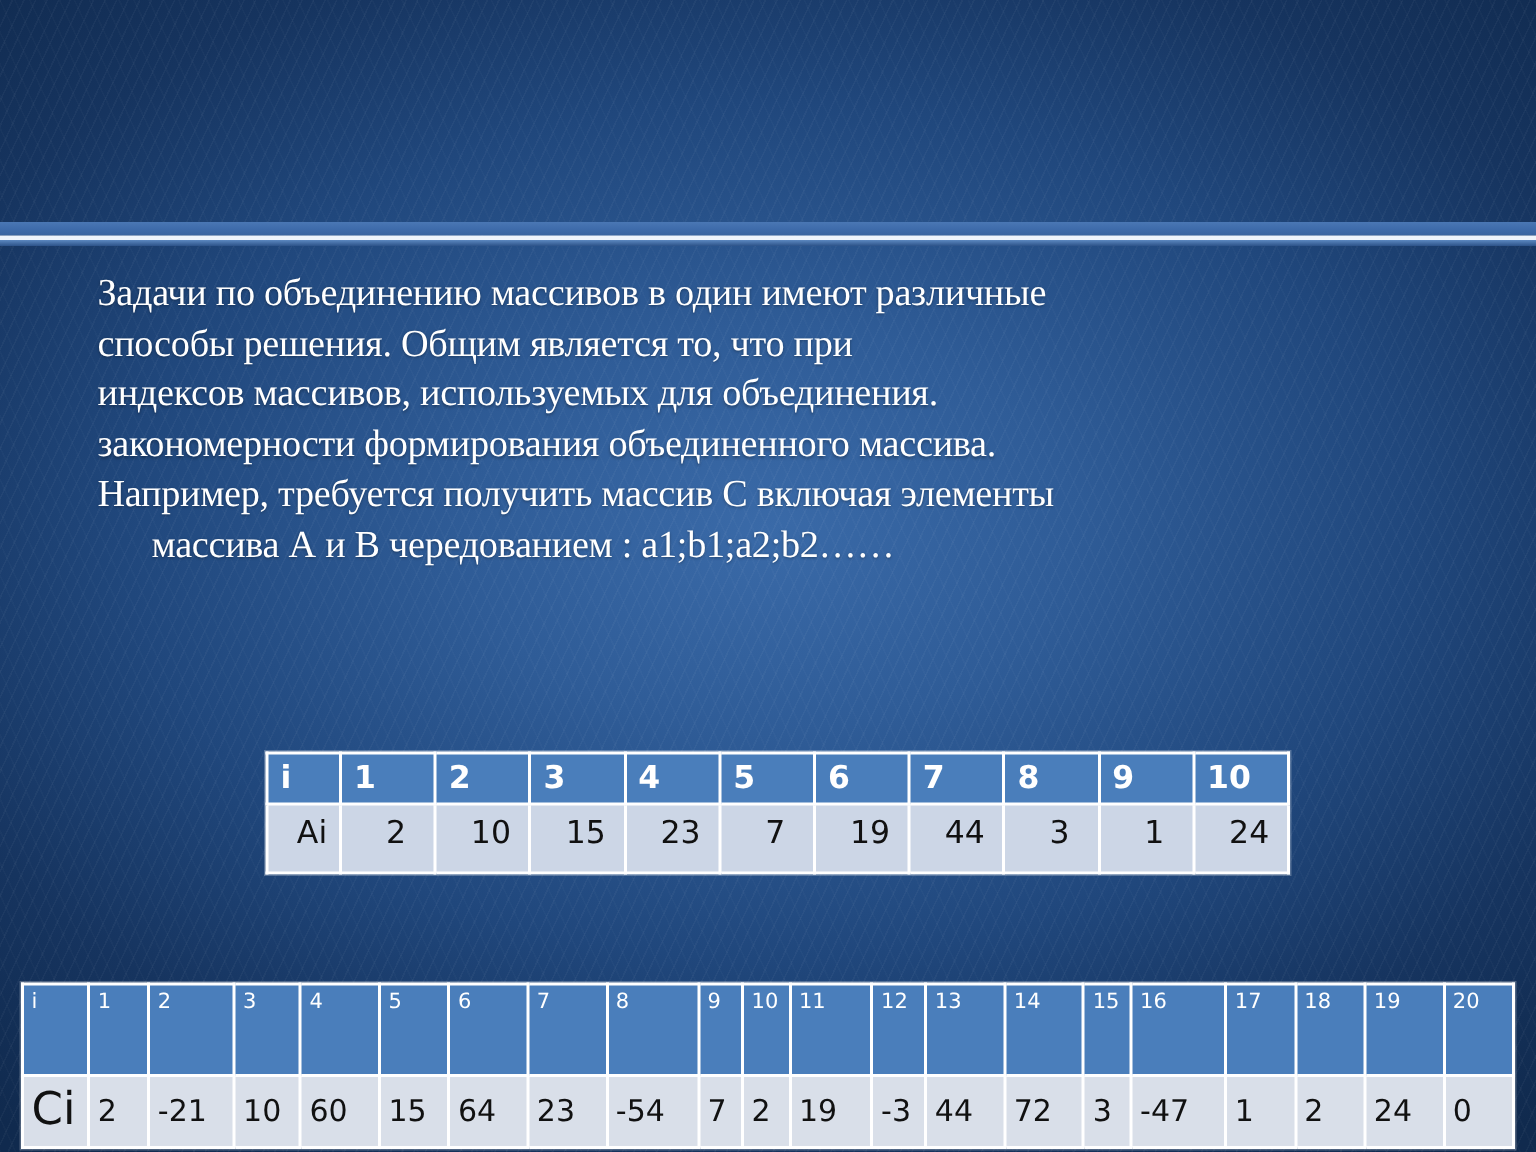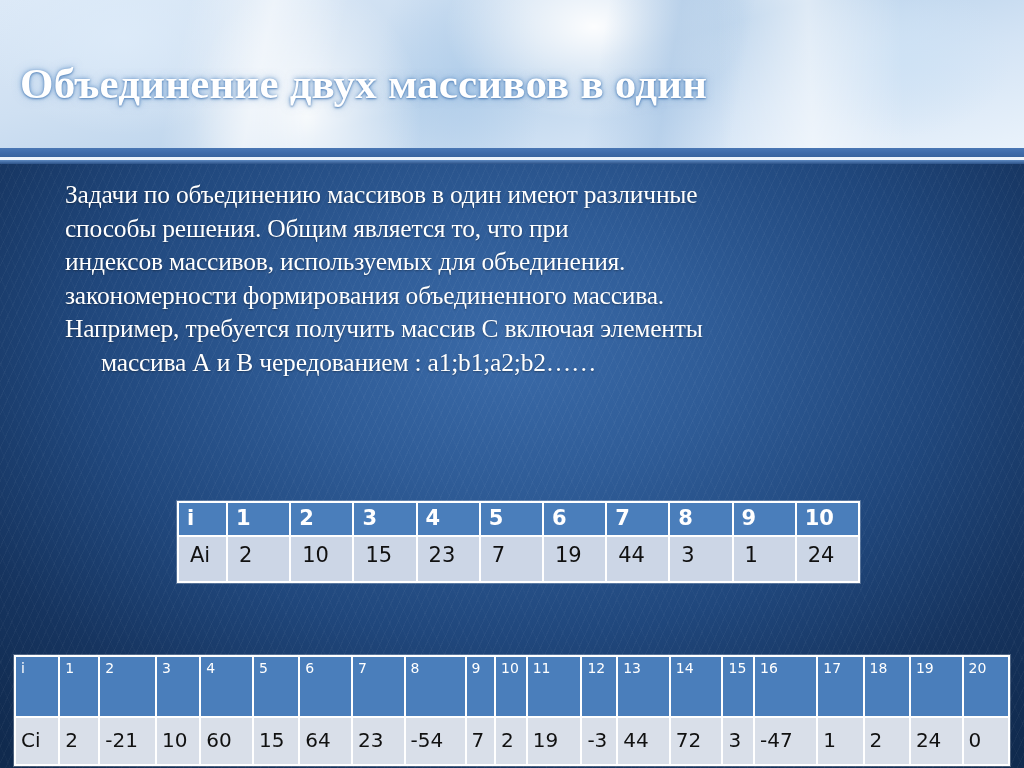--- a/index.html
+++ b/index.html
@@ -159,20 +159,21 @@
     font-size: 21px;
     font-weight: bold;
     padding: 2px 0 0 8px;
     line-height: 26px;
   }
   .table-ab td {
     font-size: 21px;
     padding: 3px 0 3px 11px;
     line-height: 30px;
     background: #e9edf4;
+    text-align: center;
   }
   .table-ab tr.row-a td { background: #ccd6e6; height: 38px; }
   .table-ab tr.row-b td { background: #e9edf4; height: 72px; }
   .table-ab col.c-lbl { width: 49px; }
   .table-ab col.c-dat { width: 63.2px; }
 
   
   .table-c {
     position: absolute;
     left: 14px;
@@ -189,32 +190,28 @@
     word-break: break-all;
   }
   .table-c td {
     height: 44px;
     font-size: 20px;
     padding: 2px 0 0 5px;
     line-height: 40px;
     background: #d9dfe9;
     white-space: nowrap;
   }
-  .table-c td.cell-label { font-size: 20px; }
+  .table-c td.cell-label { font-size: 30px; }
 </style>
 </head>
 <body>
 
 <div class="slide">
   <div class="slide-texture"></div>
 
-  <div class="header">
-    <div class="header-photo"></div>
-    <div class="header-title">Объединение двух массивов в один</div>
-  </div>
   <div class="header-rule-a"></div>
   <div class="header-rule-b"></div>
   <div class="header-rule-c"></div>
 
   <div class="body-text">
     <p>Задачи по объединению массивов в один имеют различные</p>
     <p>способы решения. Общим является то, что при</p>
     <p>индексов массивов, используемых для объединения.</p>
     <p>закономерности формирования объединенного массива.</p>
     <p>Например, требуется получить массив С включая элементы</p>

